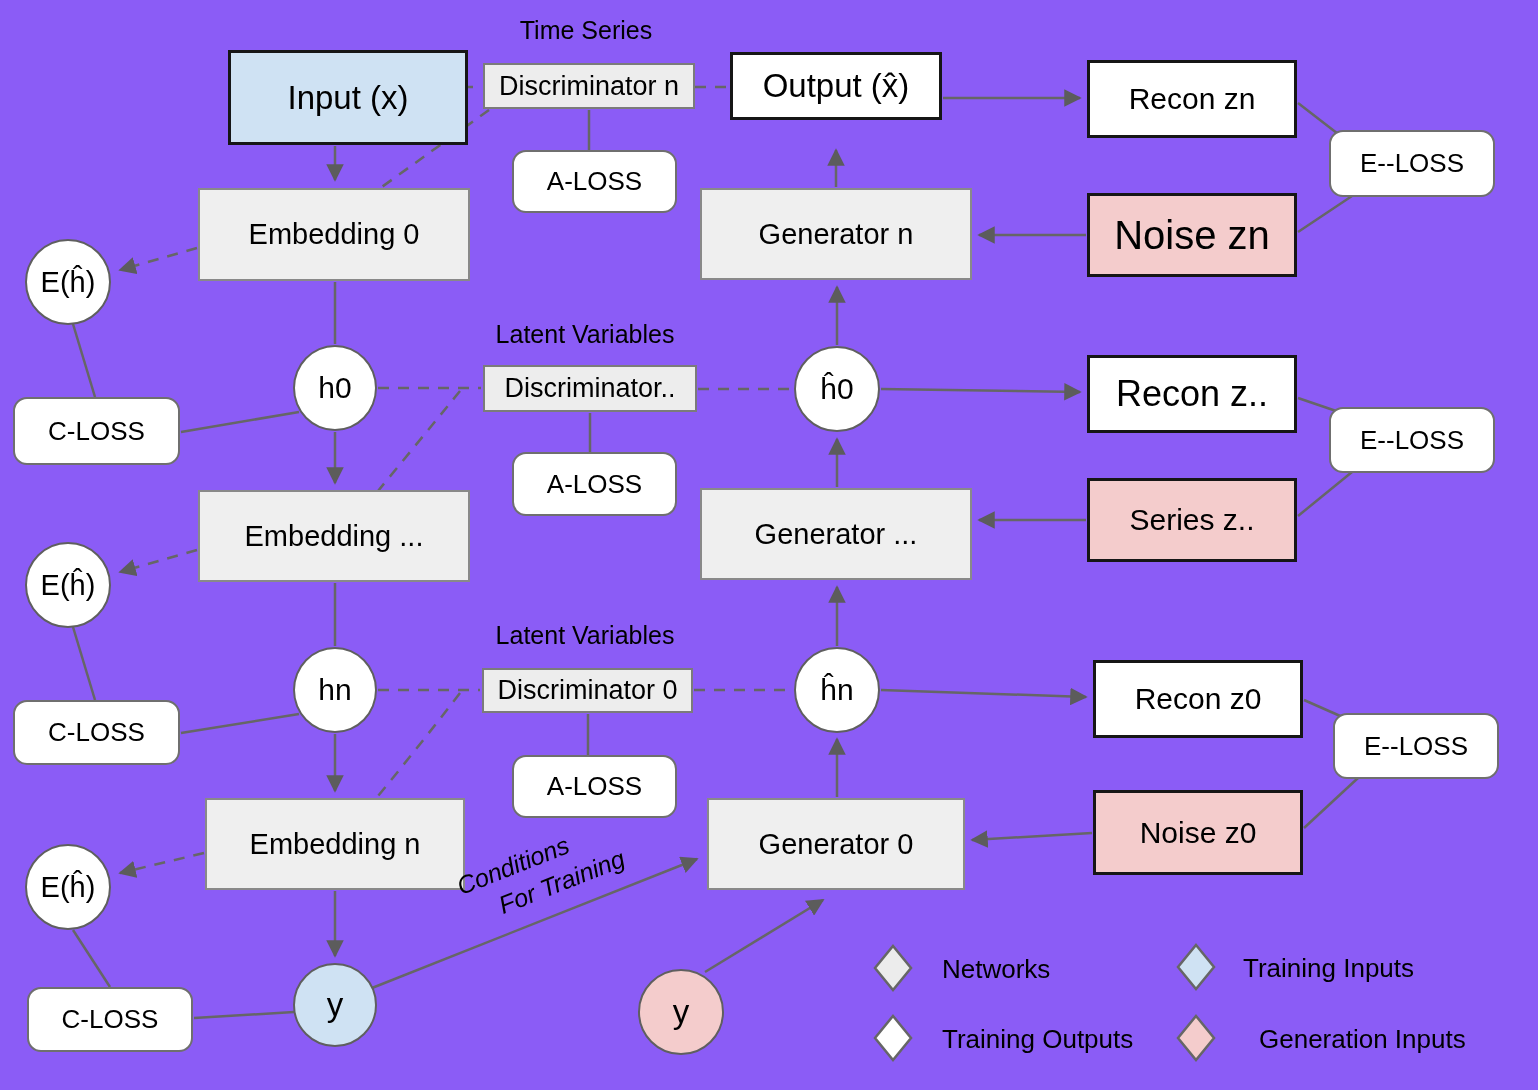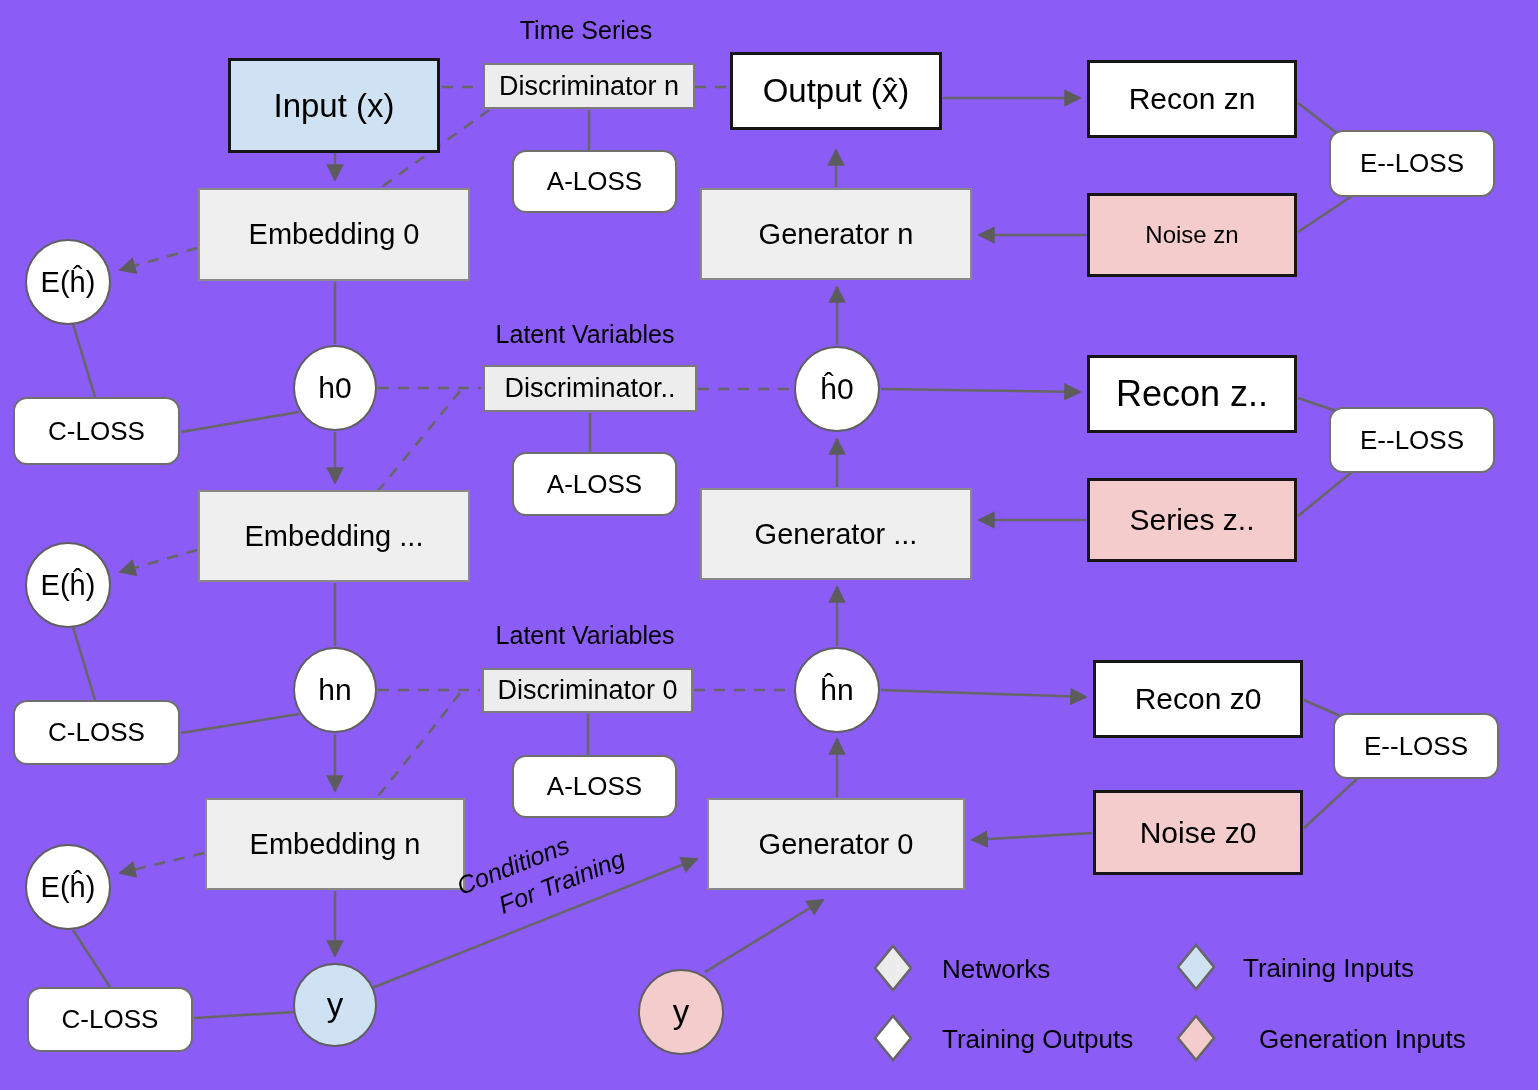--- a/index.html
+++ b/index.html
@@ -85,29 +85,29 @@
       <path d="M 197,248 L 120,270" marker-end="url(#ah)"></path>
       <path d="M 197,550 L 120,572" marker-end="url(#ah)"></path>
       <path d="M 204,853 L 120,873" marker-end="url(#ah)"></path>
     </g>
   </svg>
 
   <div class="lbl" style="left:486px; top:16px; width:200px;">Time Series</div>
   <div class="lbl" style="left:485px; top:320px; width:200px;">Latent Variables</div>
   <div class="lbl" style="left:485px; top:621px; width:200px;">Latent Variables</div>
 
-  <div class="box blue" style="left:228px; top:58px; width:212px; height:95px; font-size:33px;">Input (x)</div>
+  <div class="box blue" style="left:228px; top:50px; width:240px; height:95px; font-size:33px;">Input (x)</div>
   <div class="box disc" style="left:483px; top:63px; width:212px; height:46px; font-size:27px;">Discriminator n</div>
-  <div class="box" style="left:730px; top:52px; width:212px; height:78px; font-size:33px;">Output (x̂)</div>
+  <div class="box" style="left:730px; top:52px; width:212px; height:68px; font-size:33px;">Output (x̂)</div>
   <div class="box" style="left:1087px; top:60px; width:210px; height:78px; font-size:30px;">Recon zn</div>
   <div class="loss" style="left:1329px; top:130px; width:166px; height:67px;">E--LOSS</div>
   <div class="loss" style="left:512px; top:150px; width:165px; height:63px;">A-LOSS</div>
   <div class="box net" style="left:198px; top:188px; width:272px; height:93px; font-size:29px;">Embedding 0</div>
   <div class="box net" style="left:700px; top:188px; width:272px; height:92px; font-size:29px;">Generator n</div>
-  <div class="box pink" style="left:1087px; top:193px; width:210px; height:84px; font-size:24px;">Noise zn</div>
+  <div class="box pink" style="left:1087px; top:193px; width:210px; height:84px; font-size:40px;">Noise zn</div>
   <div class="circle" style="left:25px; top:239px; width:86px; height:86px; font-size:29px;">E(ĥ)</div>
 
   <div class="circle" style="left:293px; top:345px; width:84px; height:86px;">h0</div>
   <div class="box disc" style="left:483px; top:365px; width:214px; height:47px; font-size:27px;">Discriminator..</div>
   <div class="circle" style="left:794px; top:346px; width:86px; height:86px;">ĥ0</div>
   <div class="box" style="left:1087px; top:355px; width:210px; height:78px; font-size:36px;">Recon z..</div>
   <div class="loss" style="left:1329px; top:407px; width:166px; height:66px;">E--LOSS</div>
   <div class="loss" style="left:13px; top:397px; width:167px; height:68px;">C-LOSS</div>
   <div class="loss" style="left:512px; top:452px; width:165px; height:64px;">A-LOSS</div>
   <div class="box net" style="left:198px; top:490px; width:272px; height:92px; font-size:29px;">Embedding ...</div>

